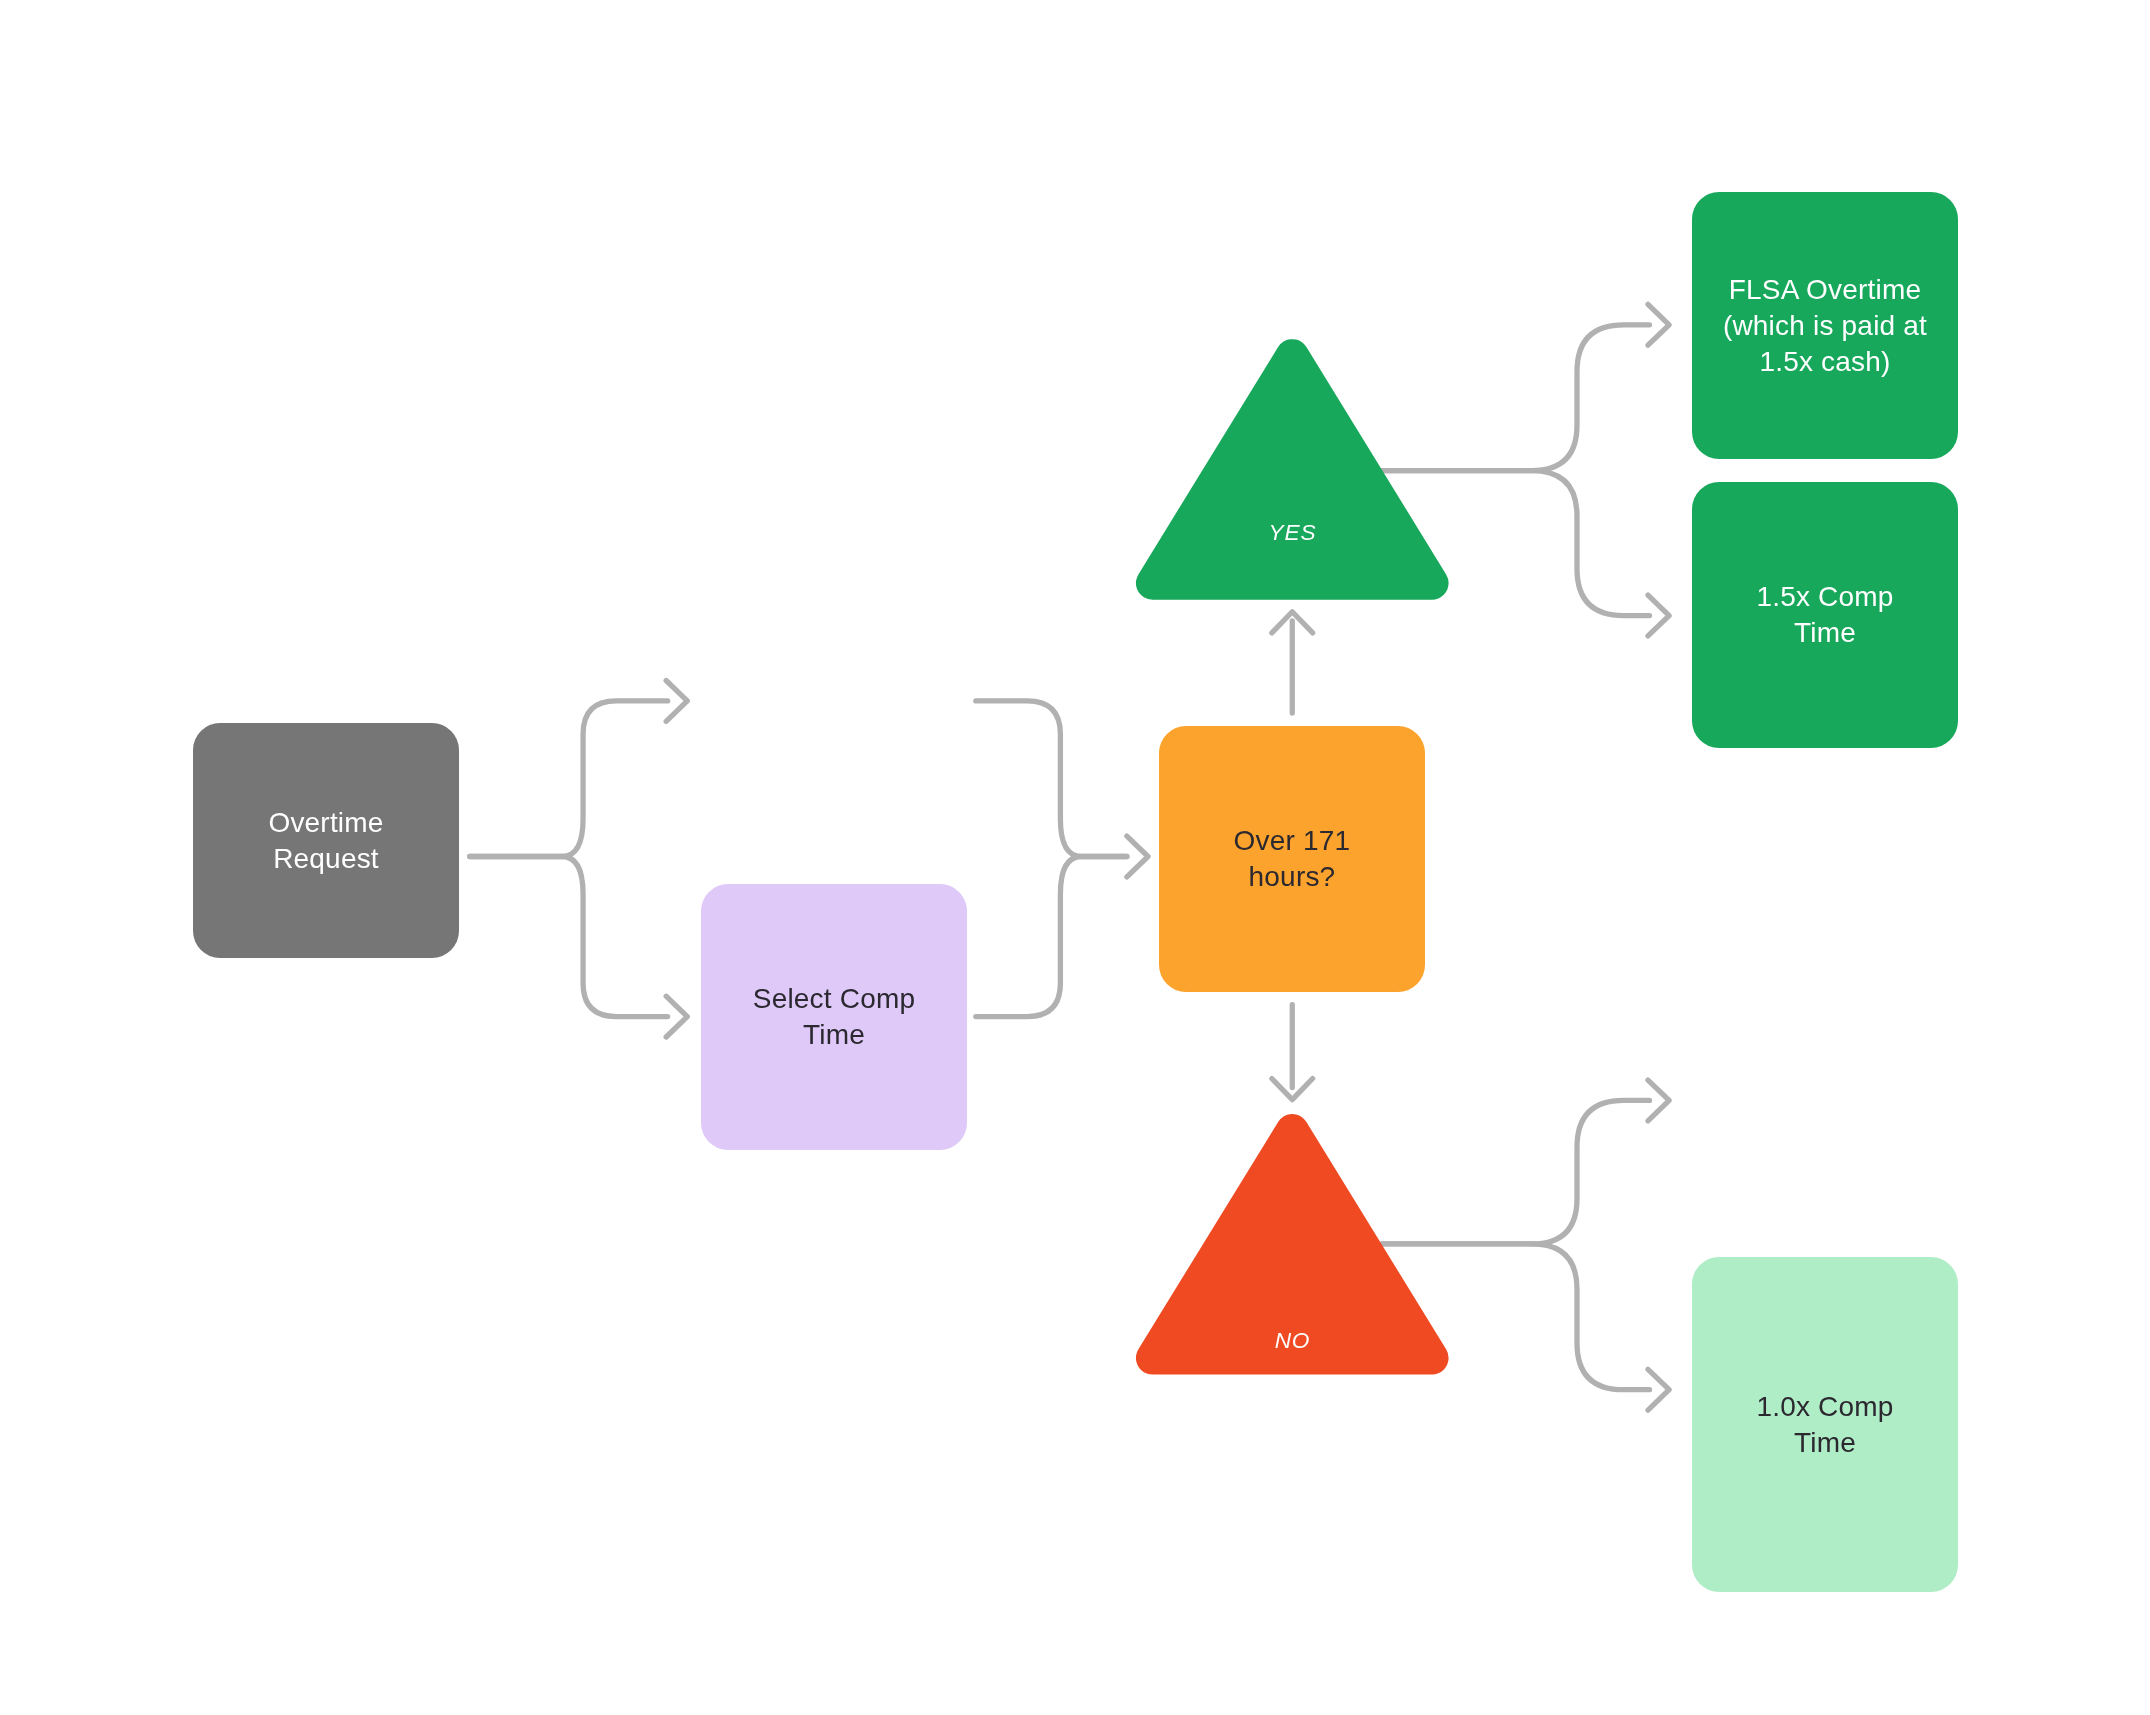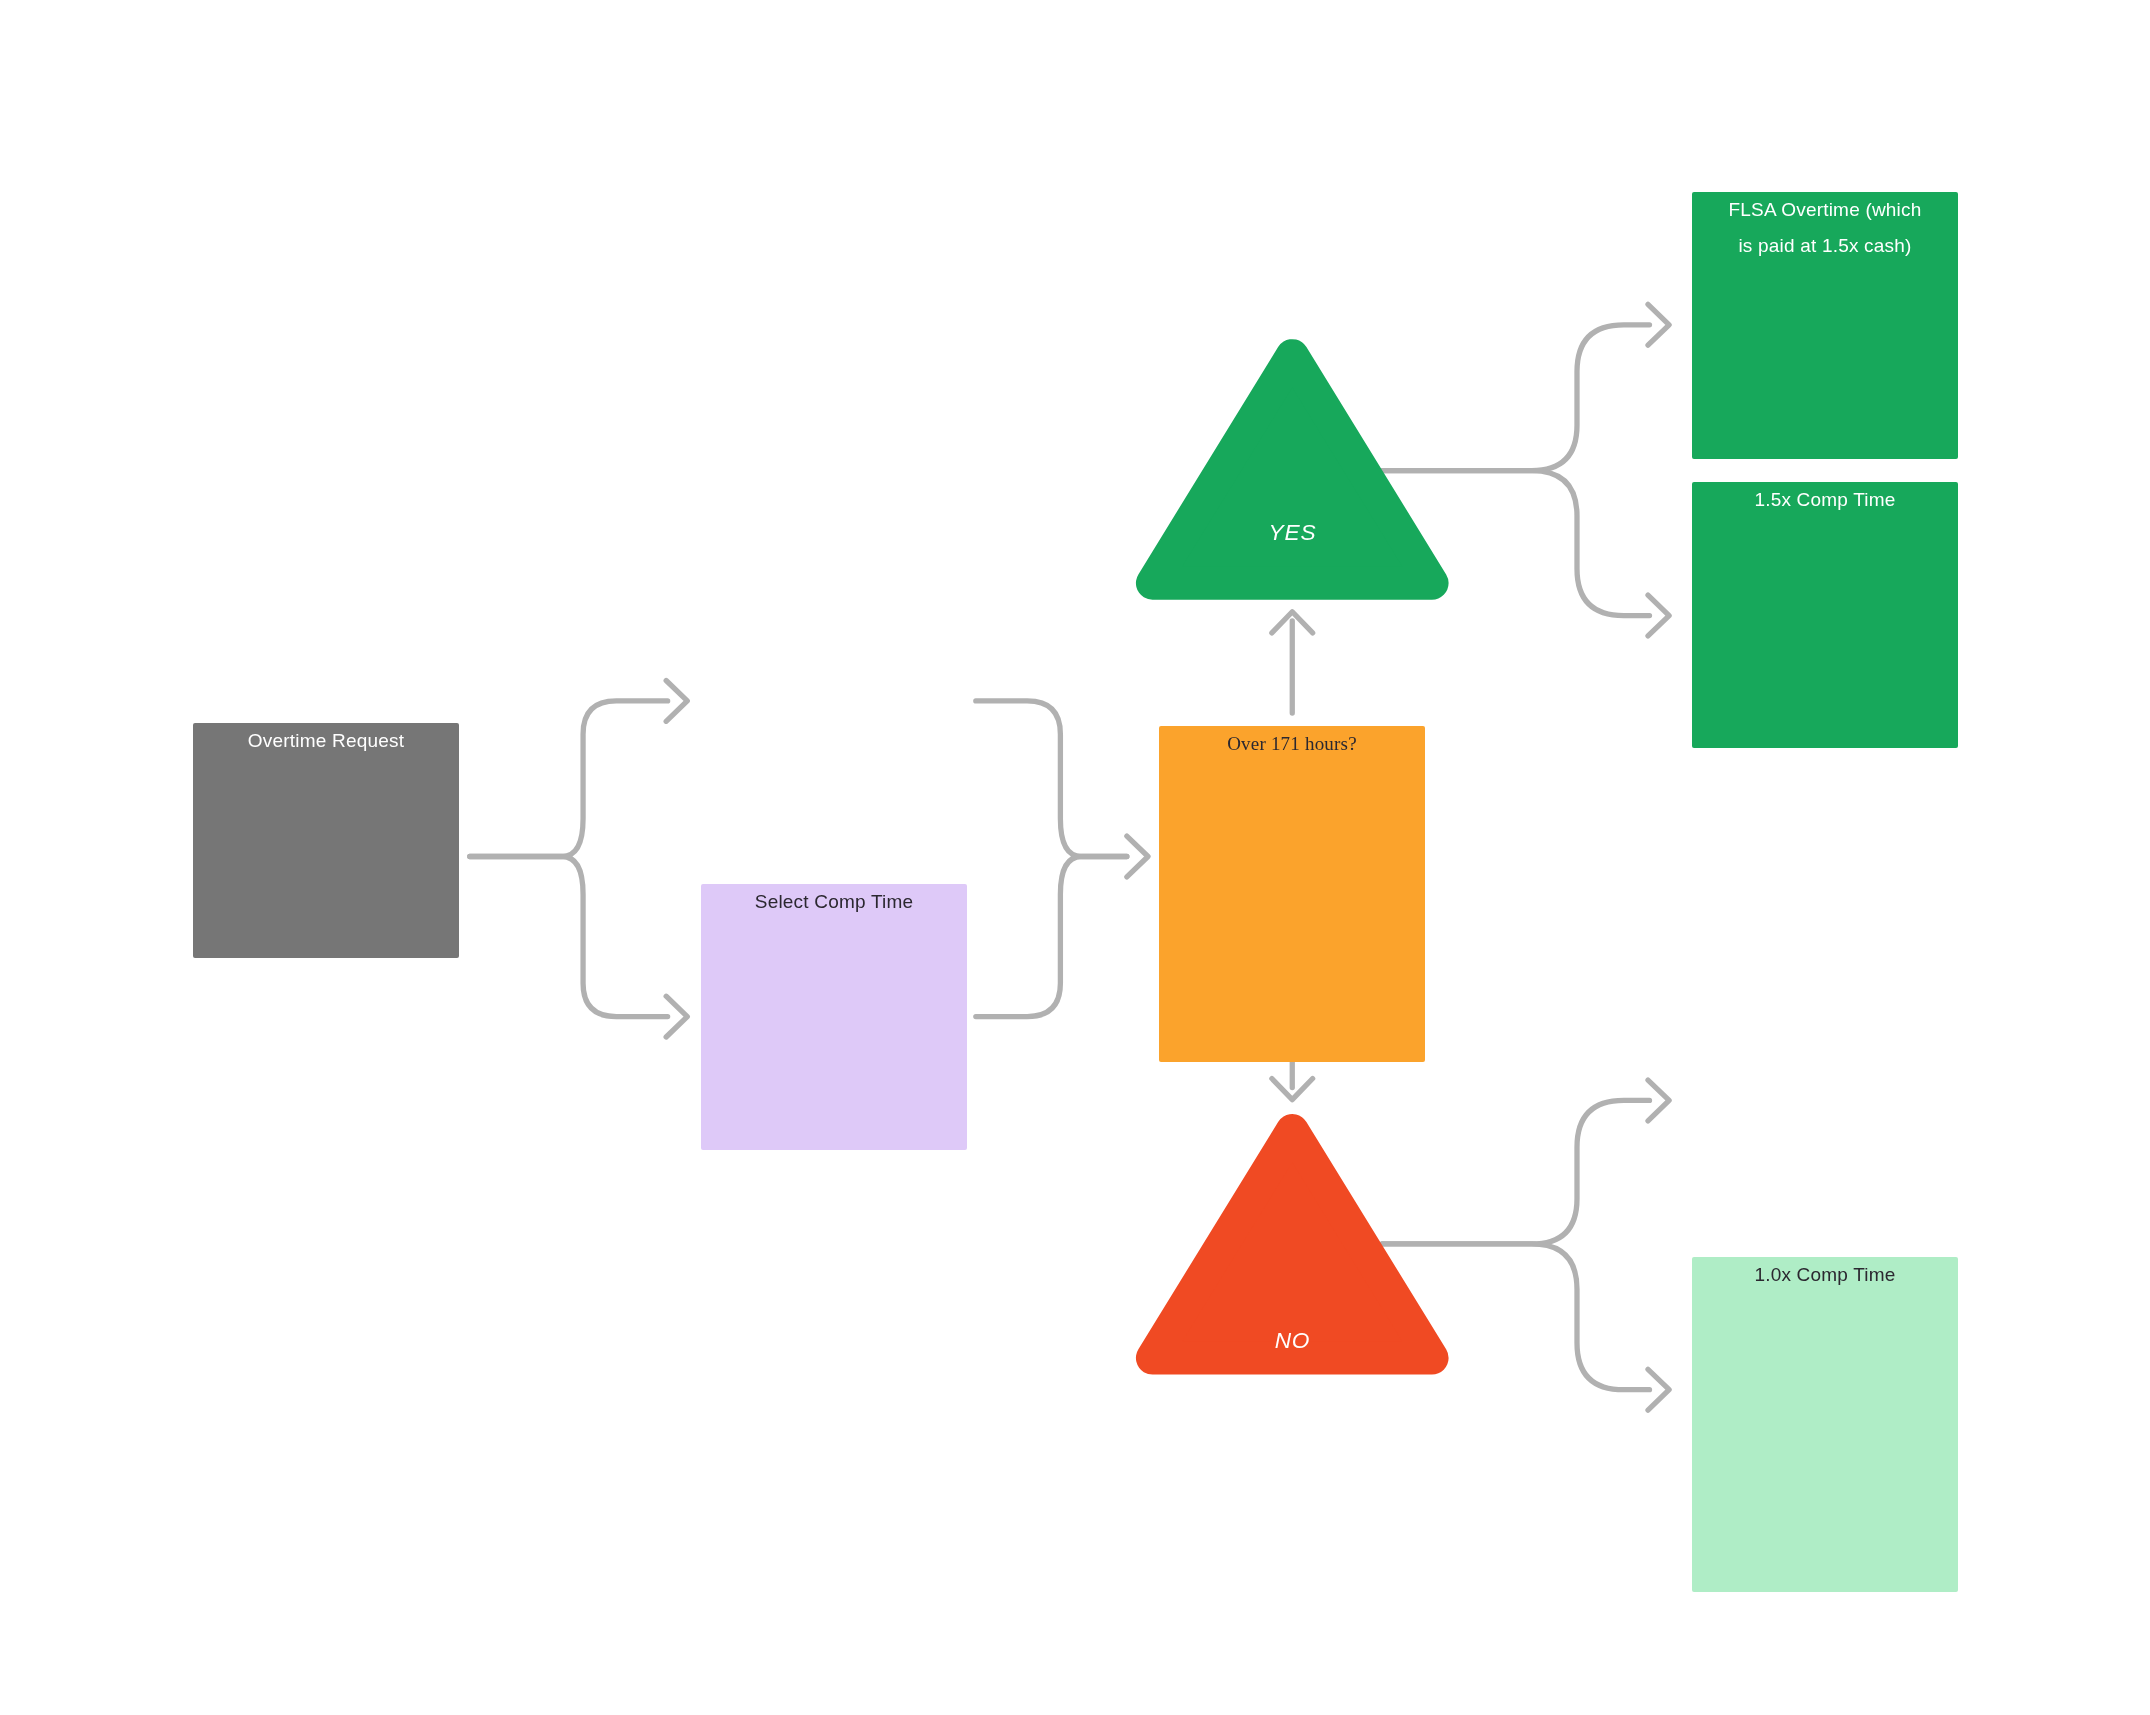--- a/index.html
+++ b/index.html
@@ -30,28 +30,28 @@
     stroke-width: 44;
     stroke-linejoin: round;
   }
   .tri-yes { fill: var(--green); stroke: var(--green); }
   .tri-no  { fill: var(--red);   stroke: var(--red); }
 
   .node {
     position: absolute;
     width: 266px;
     height: 267px;
-    border-radius: 2px;
+    border-radius: 27px;
     display: flex;
-    align-items: flex-start;
+    align-items: center;
     justify-content: center;
     text-align: center;
     box-sizing: border-box;
     padding: 0 30px;
-    font-size: 19px;
+    font-size: 28px;
     line-height: 36px;
     font-weight: 500;
     letter-spacing: 0.2px;
   }
   .node-gray        { background: var(--gray);       color: #ffffff; }
   .node-purple      { background: var(--purple);     color: var(--dark-text); }
   .node-orange      { background: var(--orange);     color: var(--dark-text); }
   .node-green       { background: var(--green);      color: #ffffff; }
   .node-lightgreen  { background: var(--lightgreen); color: var(--dark-text); }
 
@@ -106,21 +106,21 @@
 
   <div class="node node-gray" style="left:193px; top:723px; height:235px;">
     <span>Overtime Request</span>
   </div>
 
 
   <div class="node node-purple" style="left:701px; top:884px; height:266px;">
     <span>Select Comp Time</span>
   </div>
 
-  <div class="node node-orange" style="left:1159px; top:726px; height:336px;font-family:Liberation Serif, serif;">
+  <div class="node node-orange" style="left:1159px; top:726px; height:266px;">
     <span>Over 171 hours?</span>
   </div>
 
   <div class="node node-green" style="left:1692px; top:192px;">
     <span>FLSA Overtime (which is paid at 1.5x cash)</span>
   </div>
 
   <div class="node node-green" style="left:1692px; top:482px; height:266px;">
     <span>1.5x Comp Time</span>
   </div>

